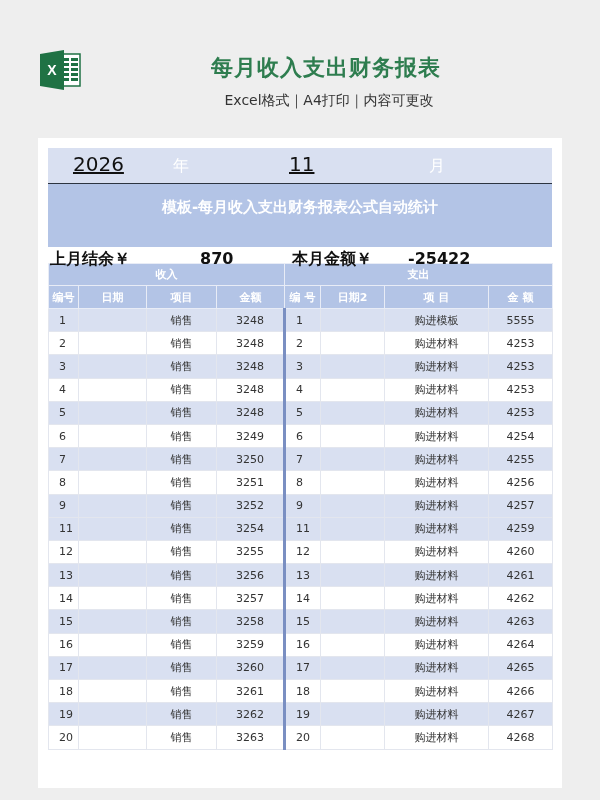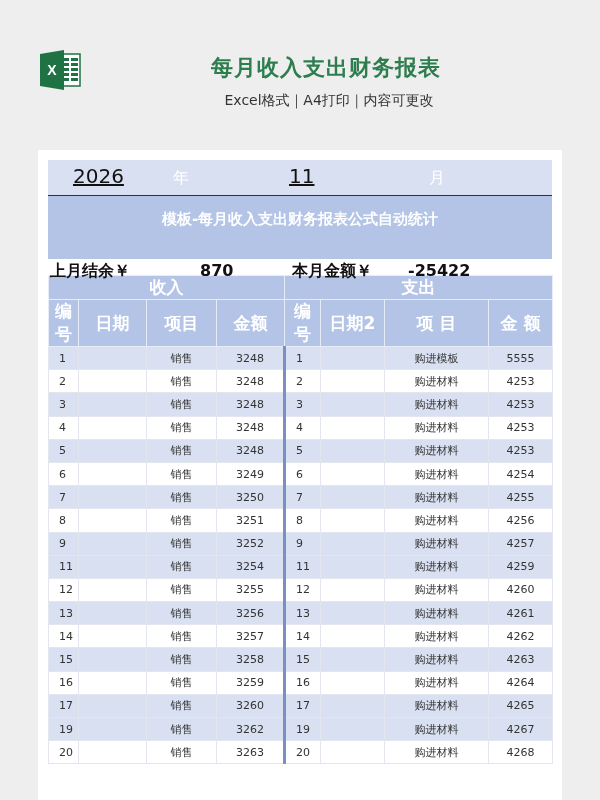--- a/index.html
+++ b/index.html
@@ -1,34 +1,34 @@
 <!DOCTYPE html>
 <html><head>
 <meta charset="utf-8">
 <style>
   * { box-sizing: border-box; margin: 0; padding: 0; }
   html, body { width: 600px; height: 800px; overflow: hidden; background: #eeeeee; font-family: "DejaVu Sans", "Liberation Sans", sans-serif; }
   .header { position: absolute; left: 0; top: 0; width: 600px; height: 150px; }
   .logo { position: absolute; left: 40px; top: 50px; width: 42px; height: 40px; }
   .title { position: absolute; left: 0; width: 652px; top: 53px; text-align: center; color: #2e7d4f; font-size: 22px; font-weight: bold; letter-spacing: 1px; }
   .subtitle { position: absolute; left: 0; width: 658px; top: 92px; text-align: center; color: #333; font-size: 14px; }
-  .card { position: absolute; left: 38px; top: 150px; width: 524px; height: 650px; background: #ffffff; }
+  .card { position: absolute; left: 38px; top: 138px; width: 524px; height: 650px; background: #ffffff; }
   .sheet { position: absolute; left: 10px; top: 10px; width: 504px; }
   .date-row { height: 36px; background: #d9e0f1; position: relative; border-bottom: 1px solid #2c3440; }
   .date-row span { position: absolute; top: 4px; font-size: 20px; }
   .year { left: 25px; color: #111; text-decoration: underline; }
   .year-label { left: 125px; color: #ffffff; font-size: 16px !important; top: 8px !important; }
   .month { left: 241px; color: #111; text-decoration: underline; }
   .month-label { left: 381px; color: #ffffff; font-size: 16px !important; top: 8px !important; }
   .banner { height: 63px; background: #b3c4e6; color: #ffffff; text-align: center; line-height: 47px; font-size: 15px; font-weight: bold; }
   .summary { height: 16px; position: relative; font-weight: bold; font-size: 16px; color: #111; }
   .summary span { position: absolute; top: 2px; }
   .s1 { left: 2px; } .s2 { left: 152px; } .s3 { left: 244px; text-align: center; } .s4 { left: 360px; }
   table { border-collapse: collapse; width: 504px; table-layout: fixed; font-size: 11px; }
-  th { background: #b3c4e6; color: #ffffff; font-weight: bold; height: 23px; border: 1px solid #e8ecf6; font-size: 17px; }
+  th { background: #b3c4e6; color: #ffffff; font-weight: bold; height: 23px; border: 1px solid #e8ecf6; font-size: 11px; }
   td { height: 23.2px; border: 1px solid #e3e6ee; text-align: center; color: #333; }
   td.no { text-align: left; padding-left: 10px; }
   tr.odd td { background: #d9e0f1; }
   tr.even td { background: #ffffff; }
   .divider { border-left: 3px solid #7a8fc2 !important; }
   .grp th { height: 22px; }
 </style>
 </head>
 <body>
 
@@ -252,20 +252,30 @@
           <tr class="odd">
             <td class="no">17</td>
             <td></td>
             <td>销售</td>
             <td>3260</td>
             <td class="no divider">17</td>
             <td></td>
             <td>购进材料</td>
             <td>4265</td>
           </tr>
+          <tr class="even">
+            <td class="no">18</td>
+            <td></td>
+            <td>销售</td>
+            <td>3261</td>
+            <td class="no divider">18</td>
+            <td></td>
+            <td>购进材料</td>
+            <td>4266</td>
+          </tr>
           <tr class="odd">
             <td class="no">19</td>
             <td></td>
             <td>销售</td>
             <td>3262</td>
             <td class="no divider">19</td>
             <td></td>
             <td>购进材料</td>
             <td>4267</td>
           </tr>

